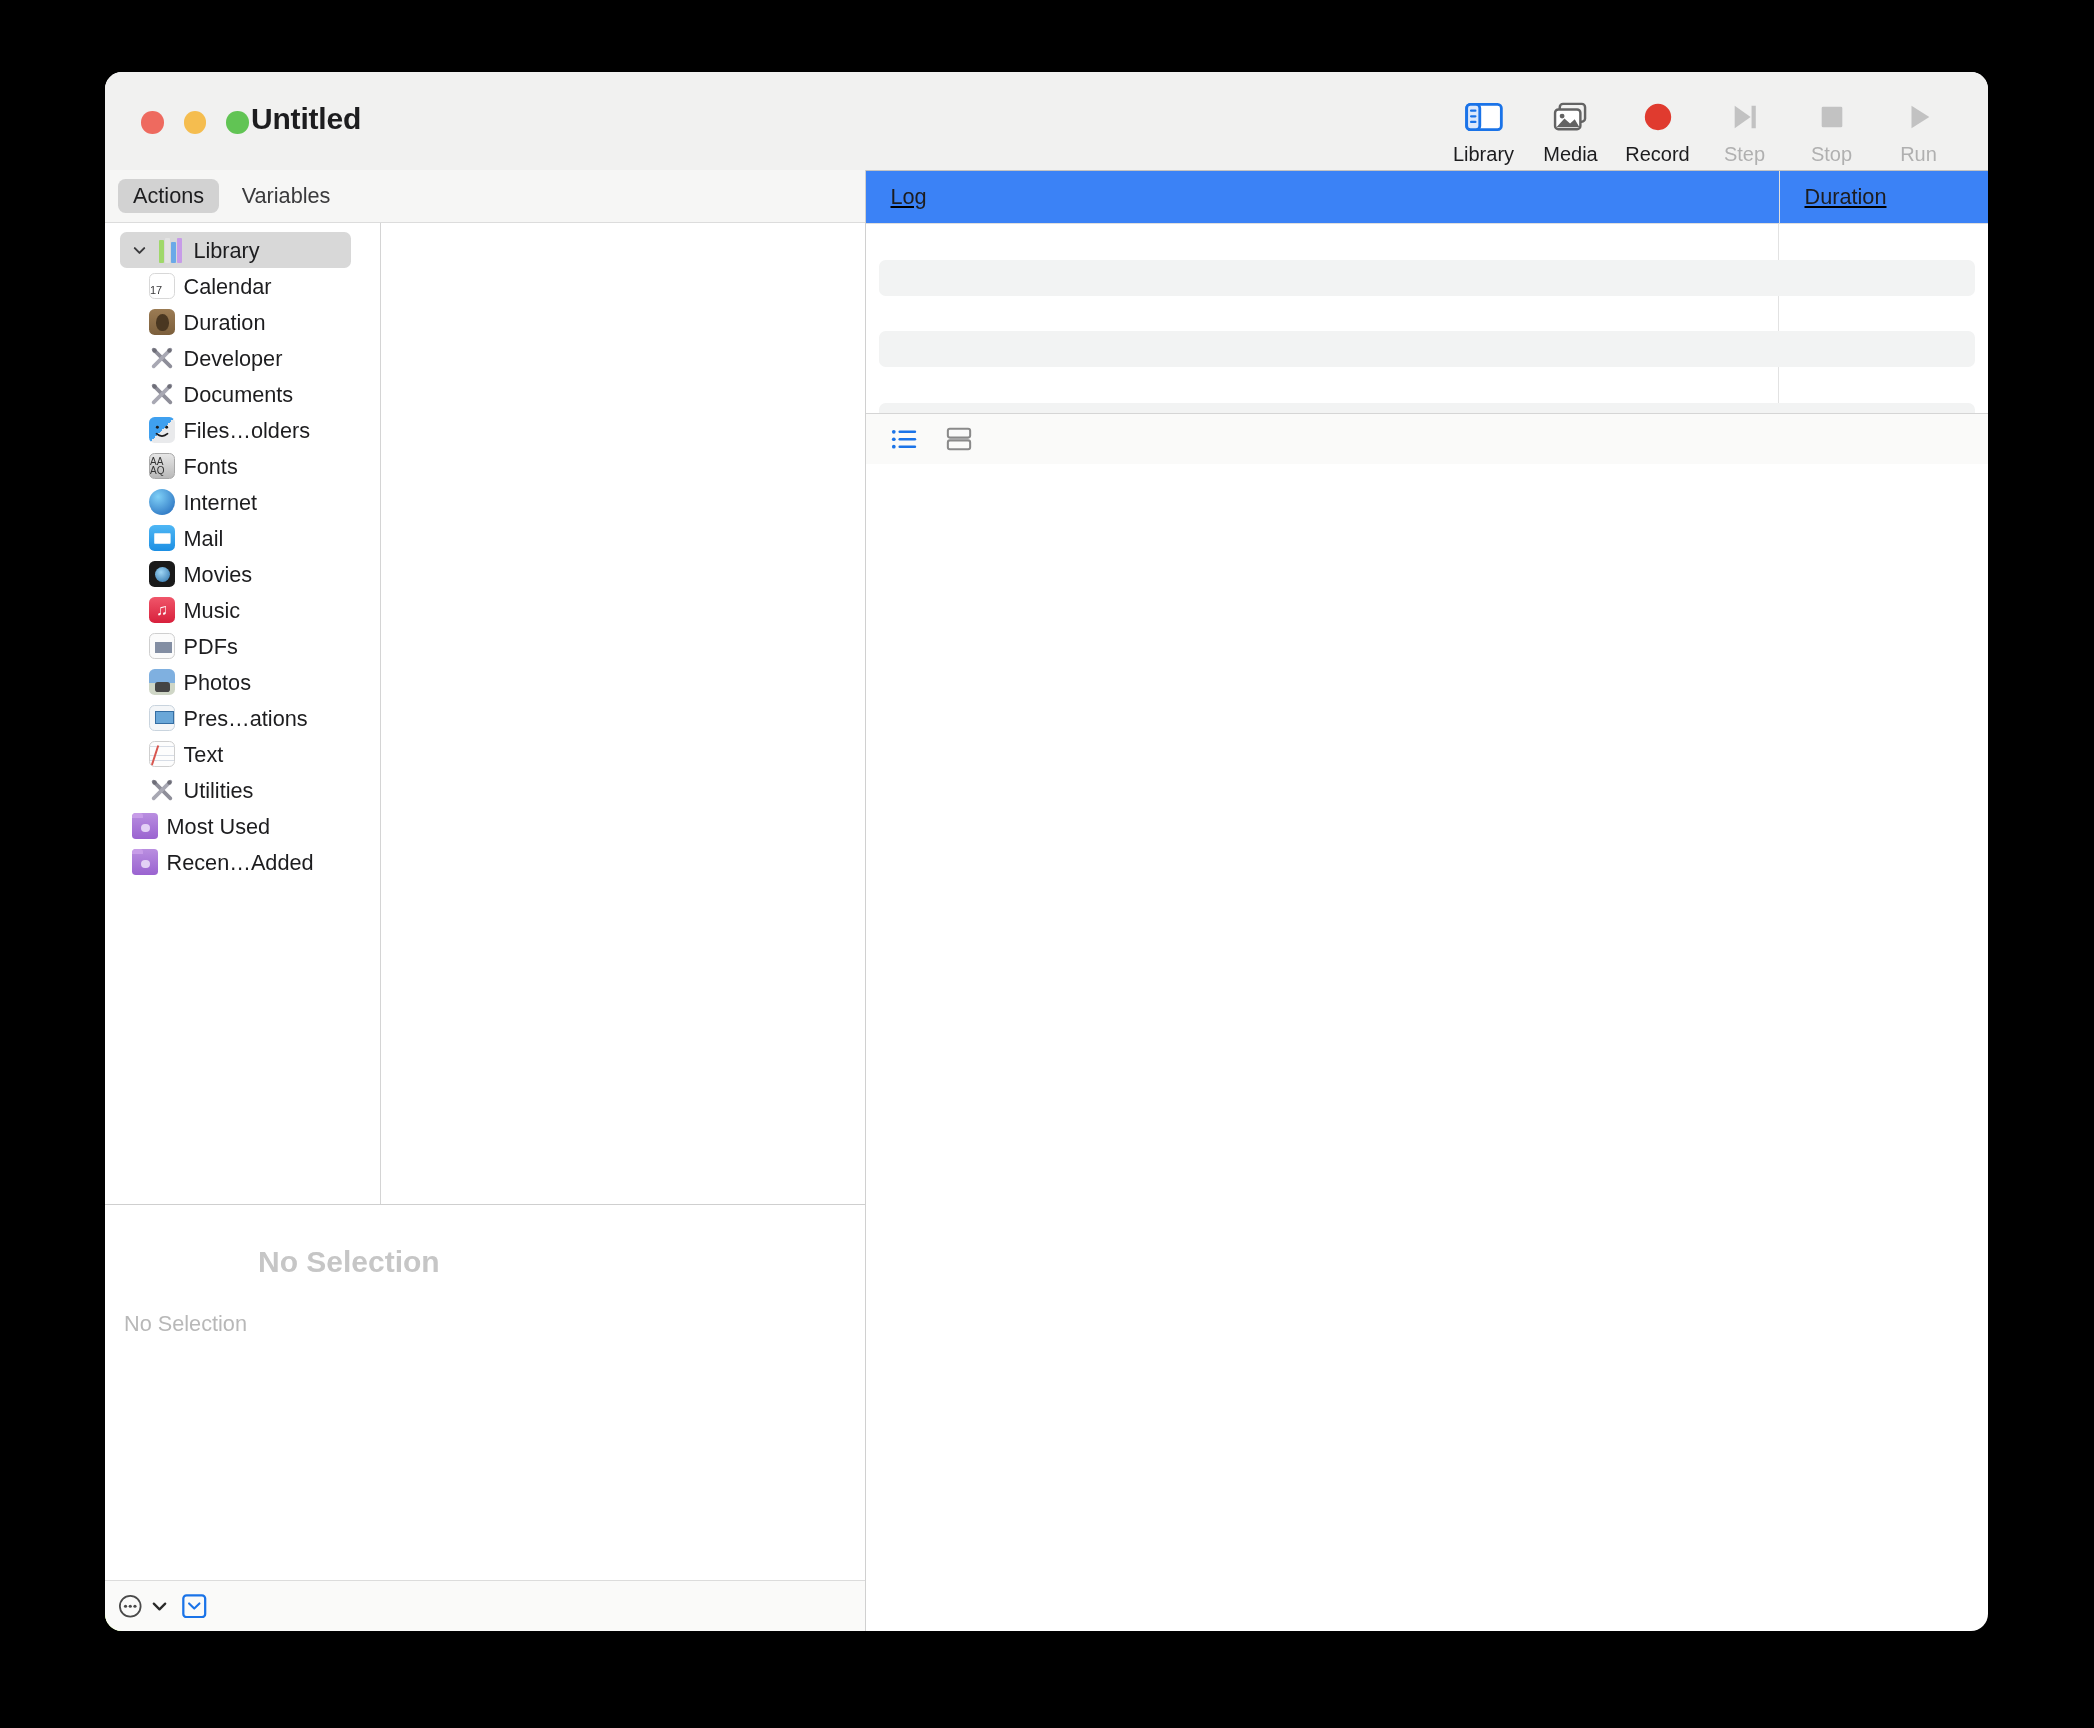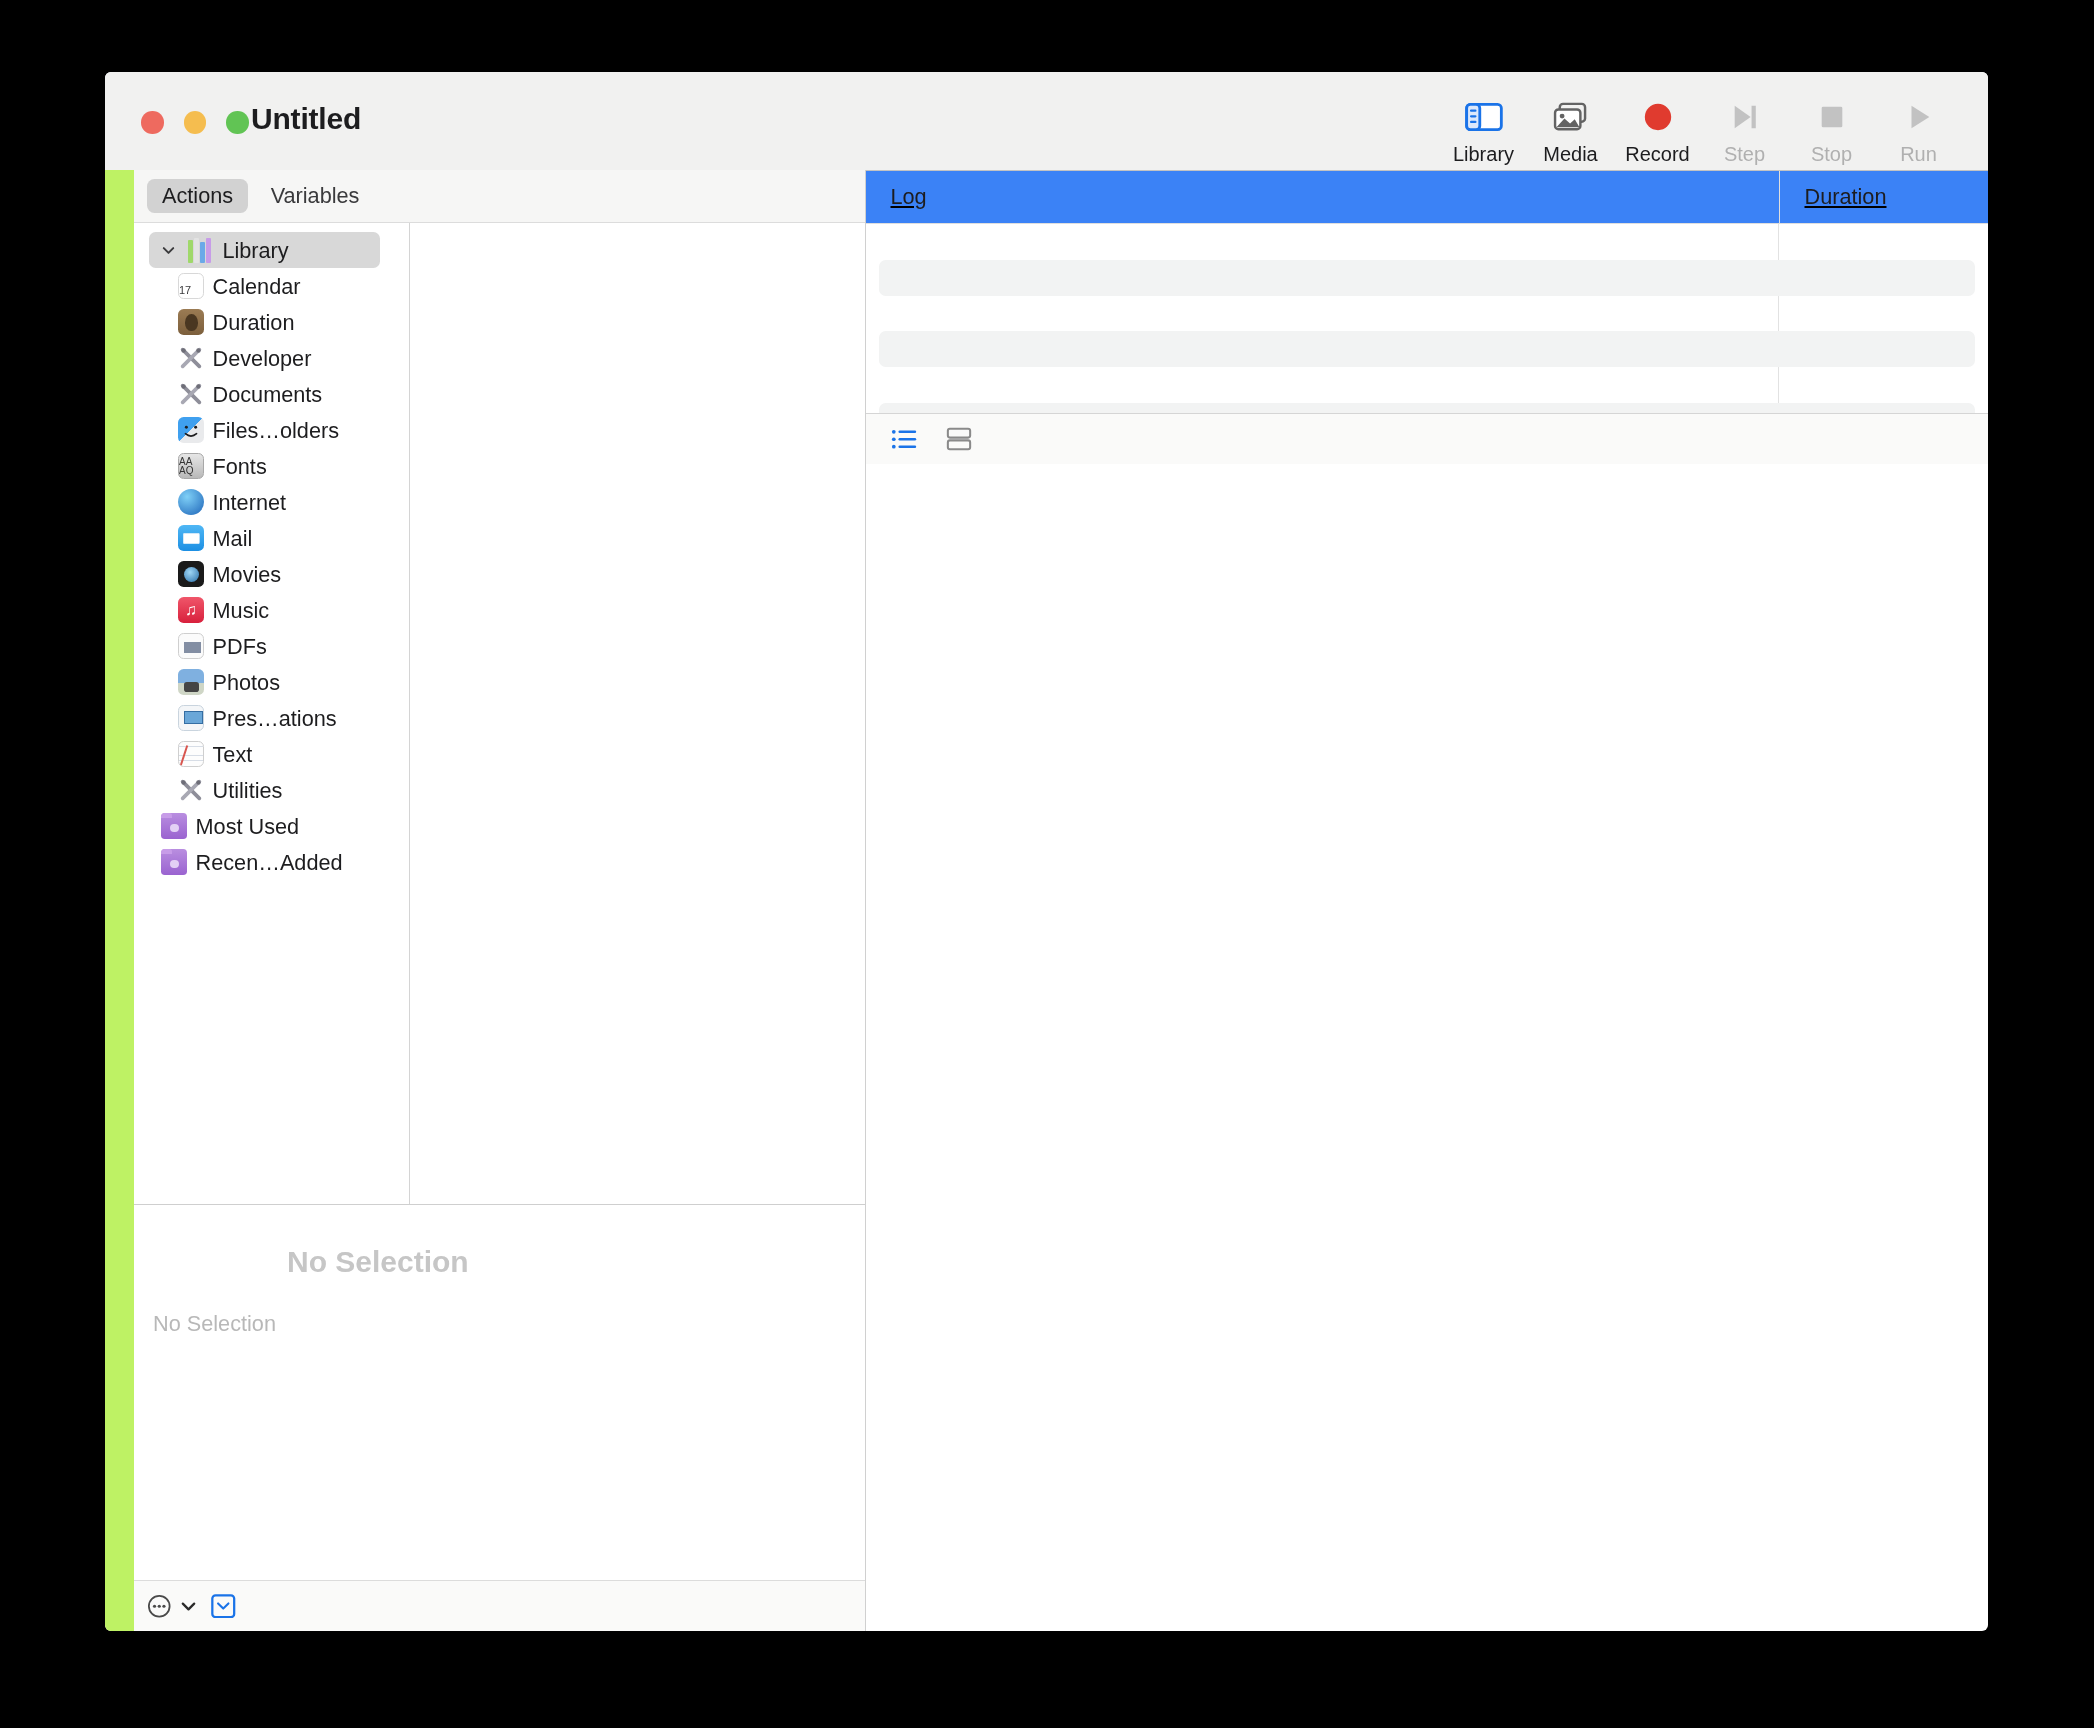--- a/index.html
+++ b/index.html
@@ -9,21 +9,21 @@
     font-family: "Liberation Sans", sans-serif;
     overflow: hidden;
   }
 
   
   #window {
     position: absolute;
     left: 105px; top: 72px;
     width: 1883px; height: 1559px;
     background: #ffffff;
-    border-radius: 6px;
+    border-radius: 17px;
     overflow: hidden;
     display: flex;
     flex-direction: column;
   }
 
   
   #titlebar {
     height: 98px;
     background: #f1f1f0;
     position: relative;
@@ -86,21 +86,20 @@
 
   
   #left-panel {
     width: 761px;
     flex: 0 0 761px;
     display: flex;
     flex-direction: column;
     border-right: 0.9px solid #d0d0d0;
     background: #bef264;
     min-height: 0;
-    padding-left: 29px;
   }
 
   #lib-header {
     height: 53px;
     flex: 0 0 53px;
     background: #f6f6f5;
     border-bottom: 0.9px solid #dcdcdc;
     display: flex;
     align-items: center;
     padding-left: 13px;

